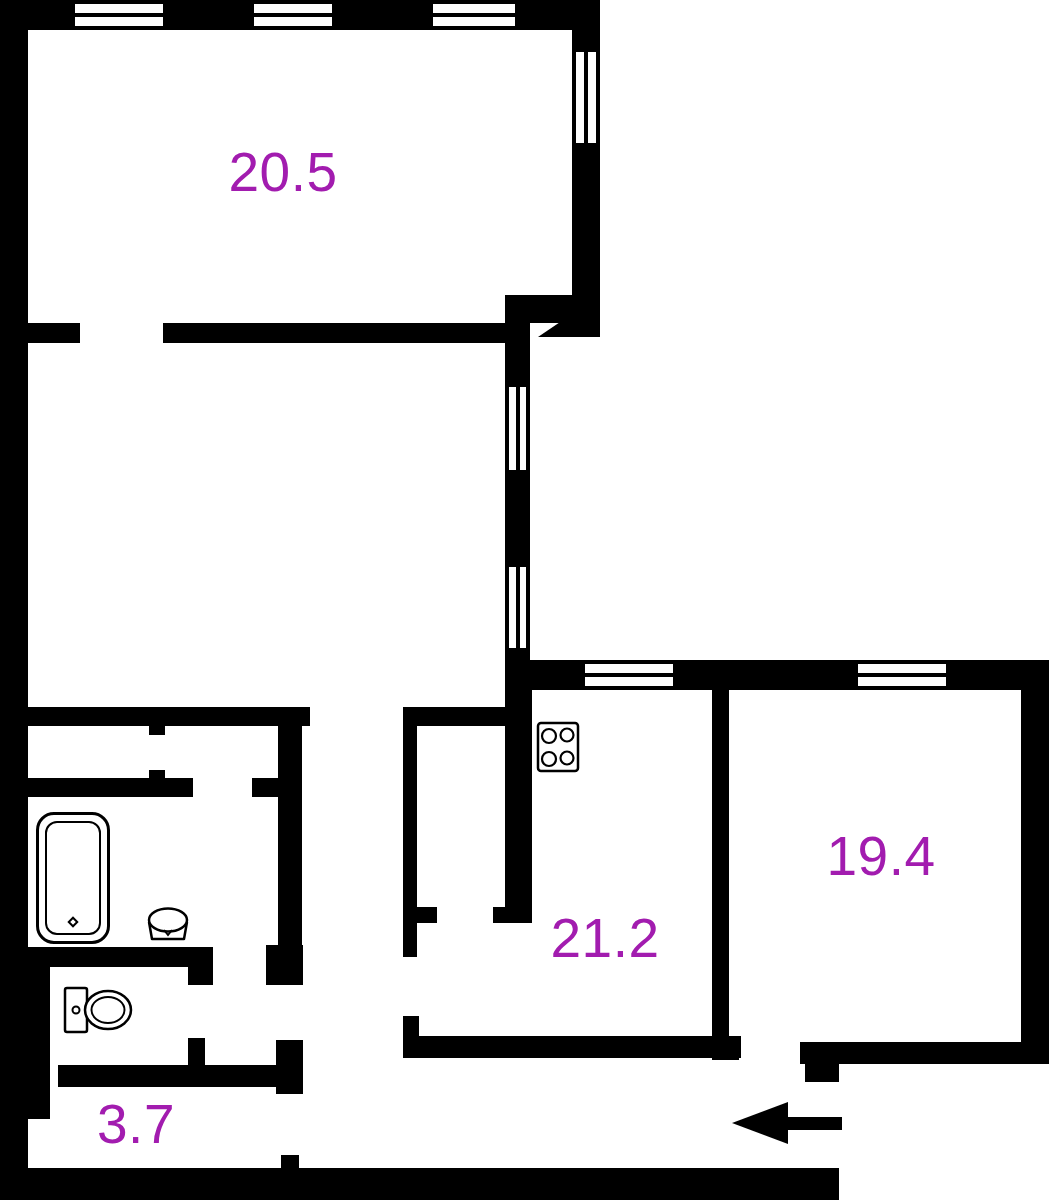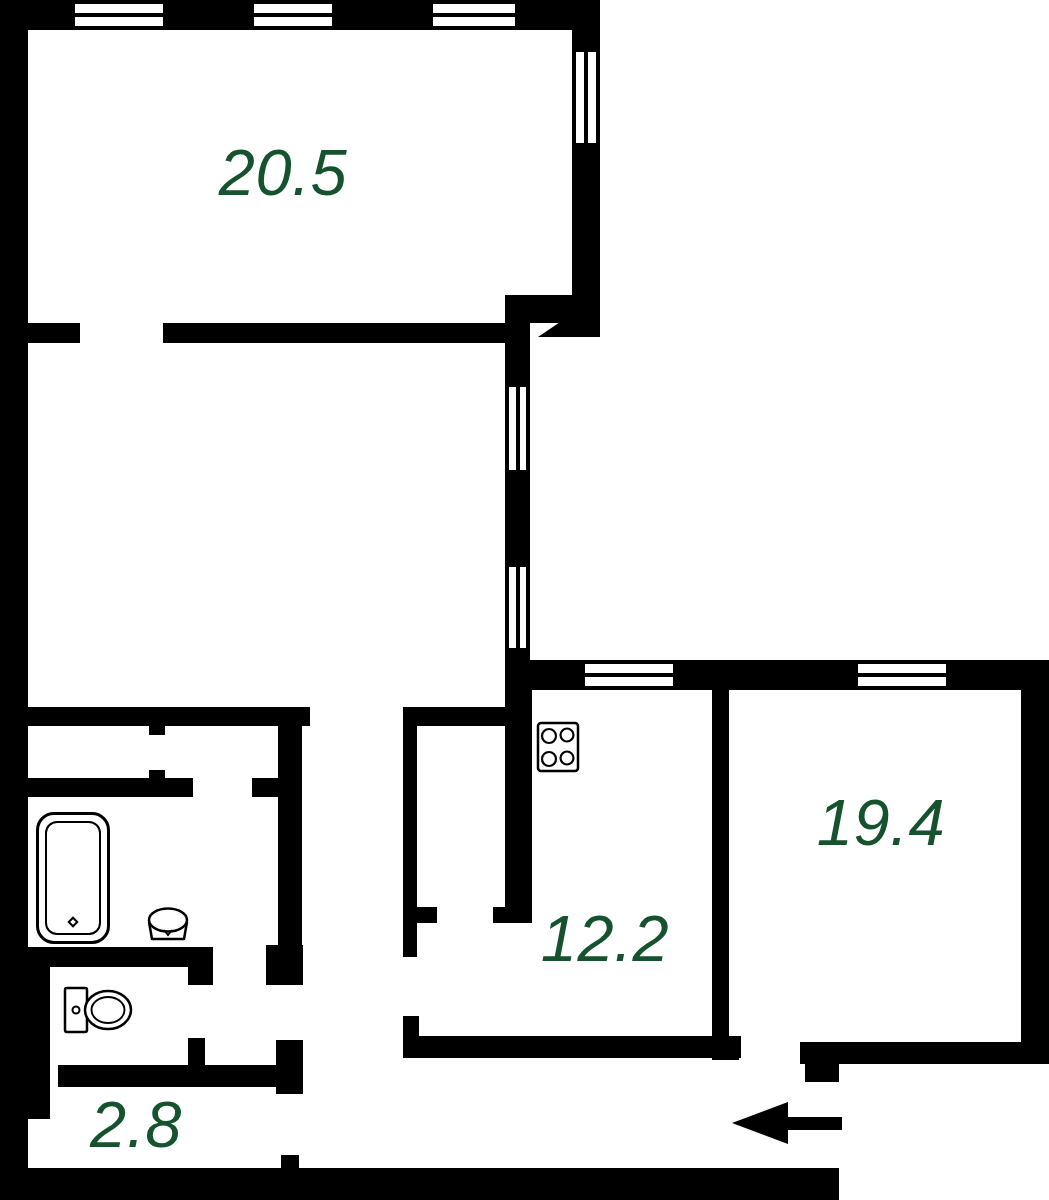--- a/index.html
+++ b/index.html
@@ -6,22 +6,22 @@
   .plan{position:relative;width:1049px;height:1200px;background:#ffffff;overflow:hidden;
         font-family:"Liberation Sans",sans-serif;}
   .wall{position:absolute;background:#000000;}
   .chamfer{position:absolute;background:#000000;clip-path:polygon(0 100%,100% 0,100% 100%);}
   .win-h{position:absolute;background:#ffffff;border-top:4px solid #000;border-bottom:4px solid #000;
          box-sizing:border-box;z-index:2;}
   .win-h::before{content:"";position:absolute;left:0;right:0;top:50%;margin-top:-2px;height:4px;background:#000;}
   .win-v{position:absolute;background:#ffffff;border-left:4px solid #000;border-right:4px solid #000;
          box-sizing:border-box;z-index:2;}
   .win-v::before{content:"";position:absolute;top:0;bottom:0;left:50%;margin-left:-2px;width:4px;background:#000;}
-  .room-label{position:absolute;transform:translate(-50%,-50%);font-size:65px;line-height:1;
-              color:#14532d;letter-spacing:0.5px;z-index:4;white-space:nowrap;font-style:italic;}
+  .room-label{position:absolute;transform:translate(-50%,-50%);font-size:55px;line-height:1;
+              color:#a21caf;letter-spacing:0.5px;z-index:4;white-space:nowrap;}
   .fixture{position:absolute;z-index:3;}
   .tub{position:absolute;z-index:3;border:3px solid #000;border-radius:18px;background:#fff;box-sizing:border-box;}
   .tub-inner{position:absolute;left:6px;top:6px;right:6px;bottom:6px;border:2px solid #000;
              border-radius:12px;box-sizing:border-box;}
   .tub-drain{position:absolute;left:50%;bottom:15px;width:8px;height:8px;border:2px solid #000;
              transform:translateX(-50%) rotate(45deg);box-sizing:border-box;}
   .arrow-shaft{position:absolute;background:#000;z-index:3;}
   .arrow-head{position:absolute;background:#000;clip-path:polygon(0 50%,100% 0,100% 100%);z-index:3;}
 </style>
 </head>
@@ -104,17 +104,17 @@
     <circle cx="13" cy="15" r="7" fill="none" stroke="#000" stroke-width="2.2"></circle>
     <circle cx="31" cy="14" r="6.5" fill="none" stroke="#000" stroke-width="2.2"></circle>
     <circle cx="13" cy="38" r="7" fill="none" stroke="#000" stroke-width="2.2"></circle>
     <circle cx="31" cy="37" r="6.5" fill="none" stroke="#000" stroke-width="2.2"></circle>
   </svg>
 
   <div class="arrow-head" style="left:732px;top:1102px;width:56px;height:42px"></div>
   <div class="arrow-shaft" style="left:788px;top:1117px;width:54px;height:13px"></div>
 
   <div class="room-label" style="left:283px;top:172px">20.5</div>
-  <div class="room-label" style="left:605px;top:938px">12.2</div>
-  <div class="room-label" style="left:881px;top:822px">19.4</div>
-  <div class="room-label" style="left:136px;top:1124px">2.8</div>
+  <div class="room-label" style="left:605px;top:938px">21.2</div>
+  <div class="room-label" style="left:881px;top:856px">19.4</div>
+  <div class="room-label" style="left:136px;top:1124px">3.7</div>
 
 </div>
 
 </body></html>

